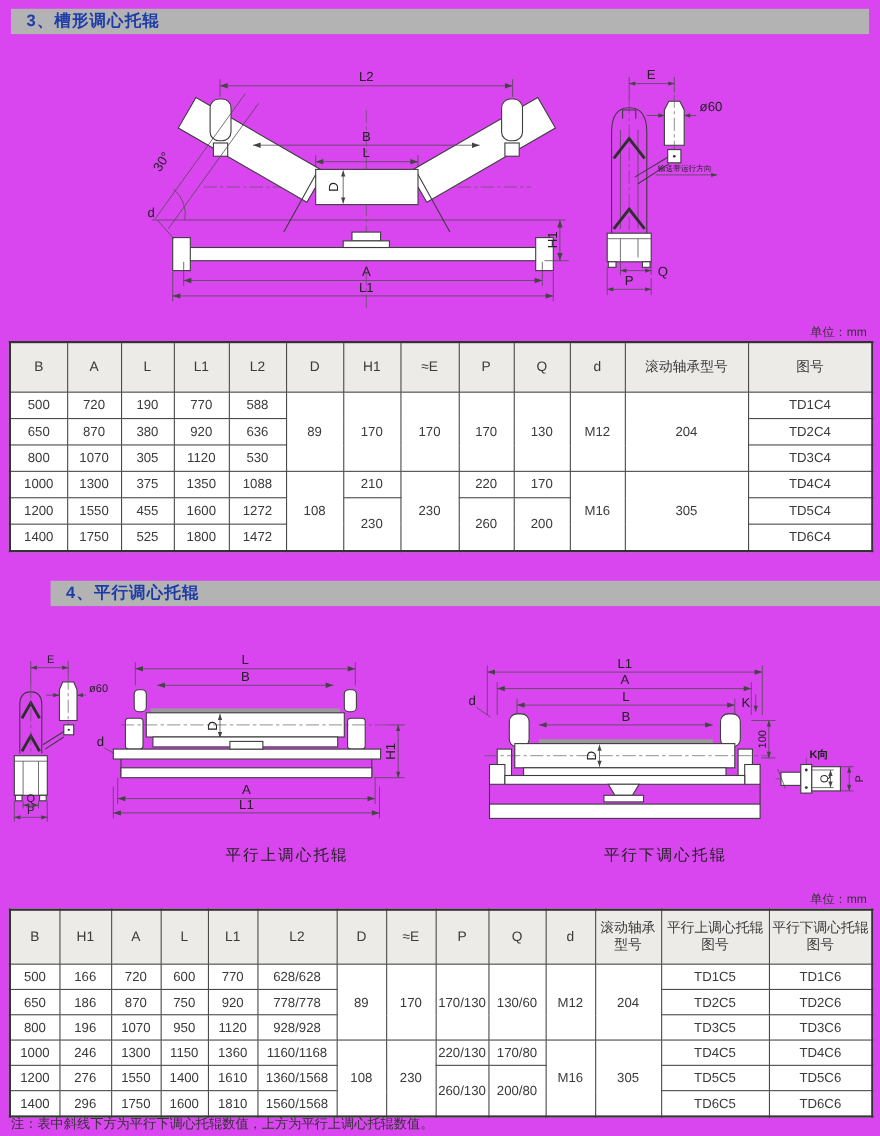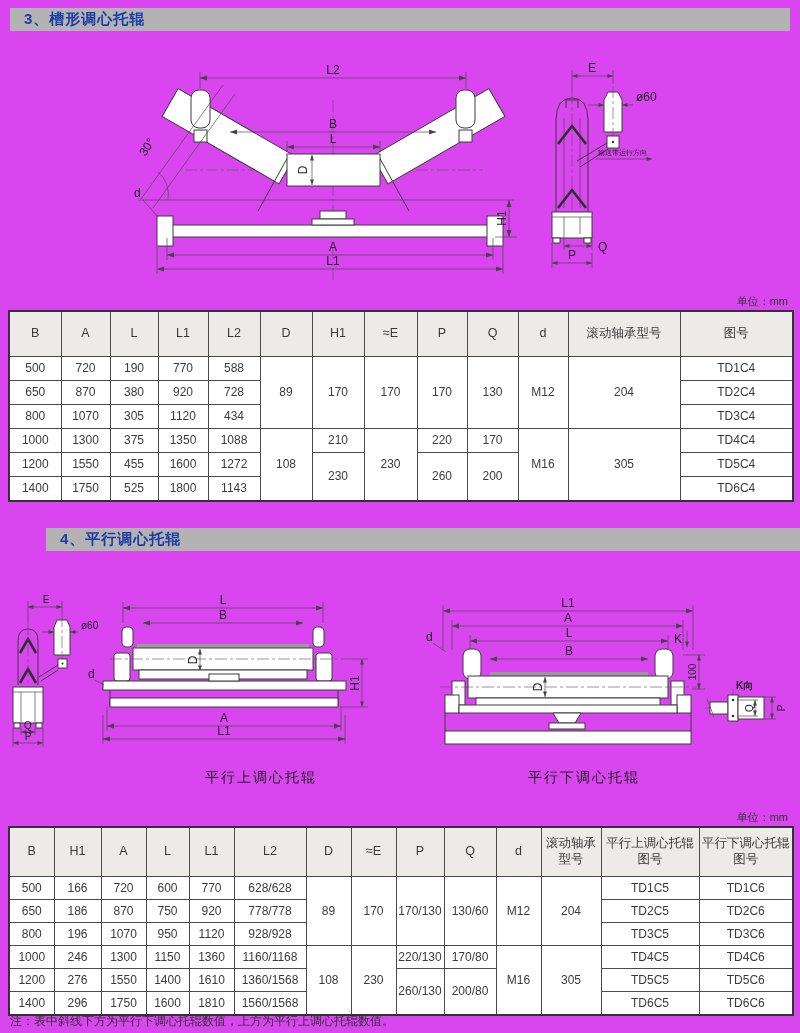--- a/index.html
+++ b/index.html
@@ -16,21 +16,21 @@
   table.dt{position:absolute;left:8px;border-collapse:collapse;table-layout:fixed;
         background:#fff;border:2px solid #333;}
   #table1{top:310px;width:784px;} #table2{top:826px;width:784px;}
   .dt th,.dt td{border:1px solid #4a4a4a;text-align:center;vertical-align:middle;
         font-size:12px;color:#3a3a3a;padding:1px 0;line-height:1.25;}
   .dt th{background:#ecebe8;font-weight:normal;font-size:12.5px;}
   #table1 th{height:42px;} #table2 th{height:46px;}
   #table1 td{height:21px;} #table2 td{height:20px;}
   .caption{position:absolute;top:769px;font-size:14px;color:#222;letter-spacing:2px;
         width:200px;text-align:right;}
-  #cap1{left:117px;} #cap2{left:440px;}
+  #cap1{left:117px;} #cap2{left:461px;}
   .note{position:absolute;left:10px;top:1013px;font-size:12px;color:#333;font-family:Liberation Mono, monospace;}
   
   .part{fill:#fff;stroke:#3c3c3c;stroke-width:1;}
   .ln{fill:none;stroke:#3c3c3c;stroke-width:1;}
   .lnT{fill:none;stroke:#2e2e2e;stroke-width:2.6;}
   .thin{fill:none;stroke:#4a4a4a;stroke-width:0.7;}
   .cl{fill:none;stroke:#555;stroke-width:0.6;stroke-dasharray:12 3 3 3;}
   .dimline{fill:none;stroke:#4a4a4a;stroke-width:0.7;
         marker-start:url(#ar);marker-end:url(#ar);}
   .dimline2{fill:none;stroke:#4a4a4a;stroke-width:0.7;
@@ -200,29 +200,29 @@
         <td rowspan="3">130</td>
         <td rowspan="3">M12</td>
         <td rowspan="3">204</td>
         <td>TD1C4</td>
       </tr>
       <tr>
         <td>650</td>
         <td>870</td>
         <td>380</td>
         <td>920</td>
-        <td>728</td>
+        <td>636</td>
         <td>TD2C4</td>
       </tr>
       <tr>
         <td>800</td>
         <td>1070</td>
         <td>305</td>
         <td>1120</td>
-        <td>434</td>
+        <td>530</td>
         <td>TD3C4</td>
       </tr>
       <tr>
         <td>1000</td>
         <td>1300</td>
         <td>375</td>
         <td>1350</td>
         <td>1088</td>
         <td rowspan="3">108</td>
         <td>210</td>
@@ -242,21 +242,21 @@
         <td rowspan="2">230</td>
         <td rowspan="2">260</td>
         <td rowspan="2">200</td>
         <td>TD5C4</td>
       </tr>
       <tr>
         <td>1400</td>
         <td>1750</td>
         <td>525</td>
         <td>1800</td>
-        <td>1143</td>
+        <td>1472</td>
         <td>TD6C4</td>
       </tr>
     </tbody>
   </table>
 
   <div class="section-bar" id="bar4">
     <span class="t">4、平行调心托辊</span>
   </div>
 
   <svg id="draw4" class="draw" width="800" height="195" viewBox="0 0 800 195">

